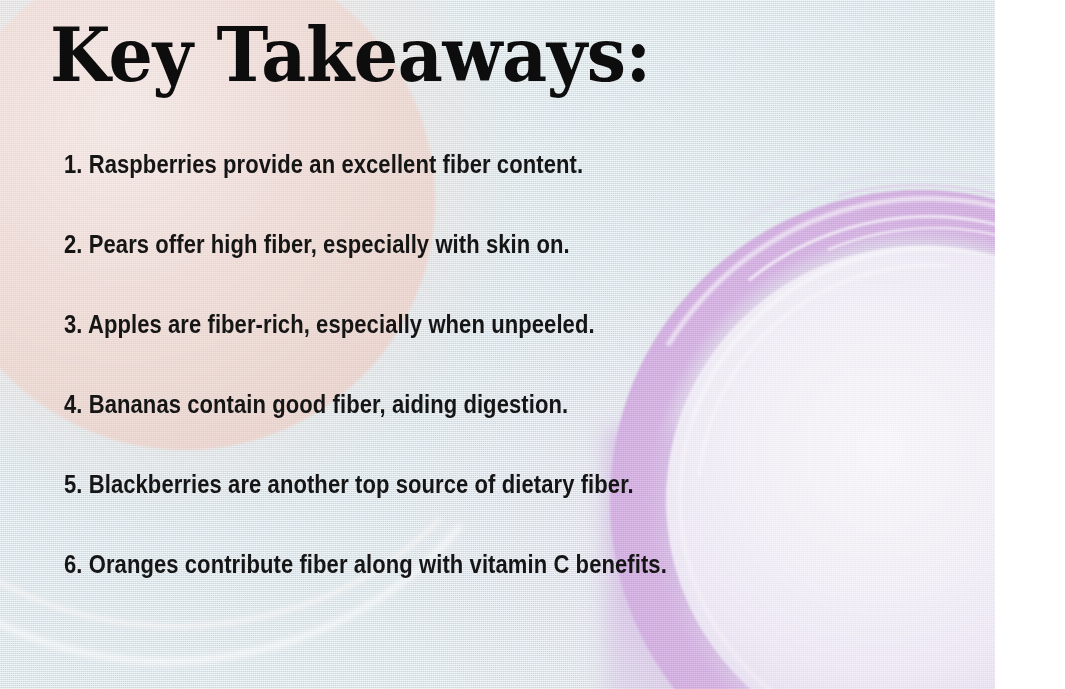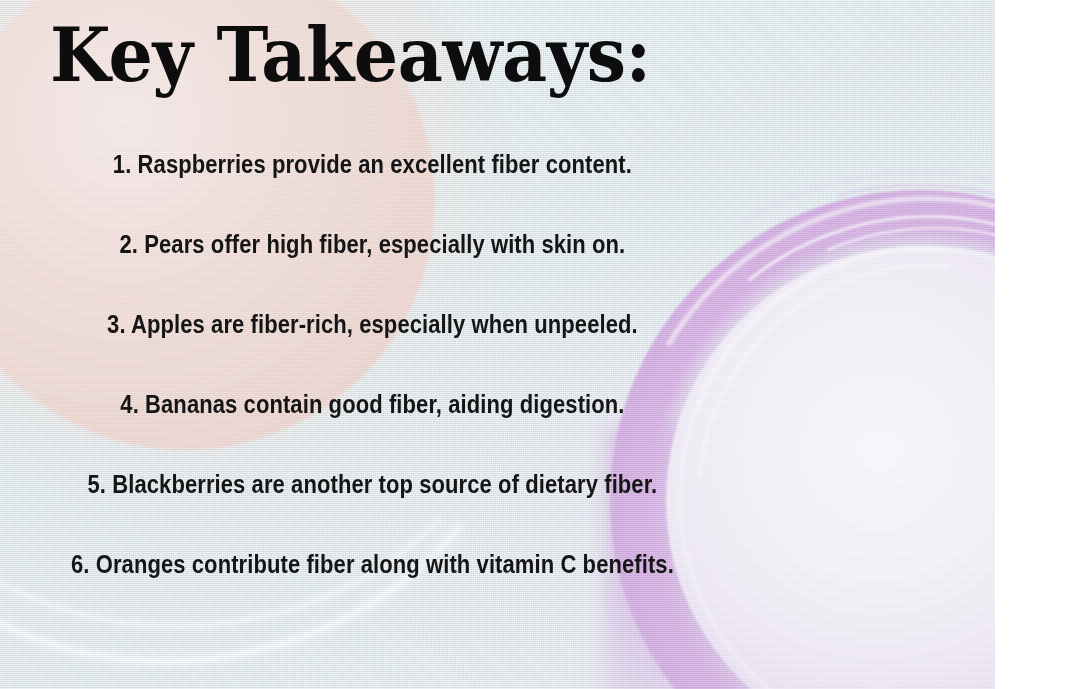--- a/index.html
+++ b/index.html
@@ -227,26 +227,25 @@
     font-size: 75px;
     line-height: 1.0;
     letter-spacing: -0.5px;
     color: #0d0d0d;
     transform: scaleX(.93);
     transform-origin: left top;
     white-space: nowrap;
   }
   .list {
     position: absolute;
-    left: 71px;
+    left: 64px;
     top: 152px;
     margin: 0;
     padding: 0;
     list-style: none;
-    text-align: center;
   }
   .list-item {
     font-family: "Liberation Sans", "DejaVu Sans", sans-serif;
     font-weight: 700;
     font-size: 25px;
     line-height: 1;
     color: #151515;
     margin: 0 0 55px 0;
     white-space: nowrap;
     transform: scaleX(.88);

